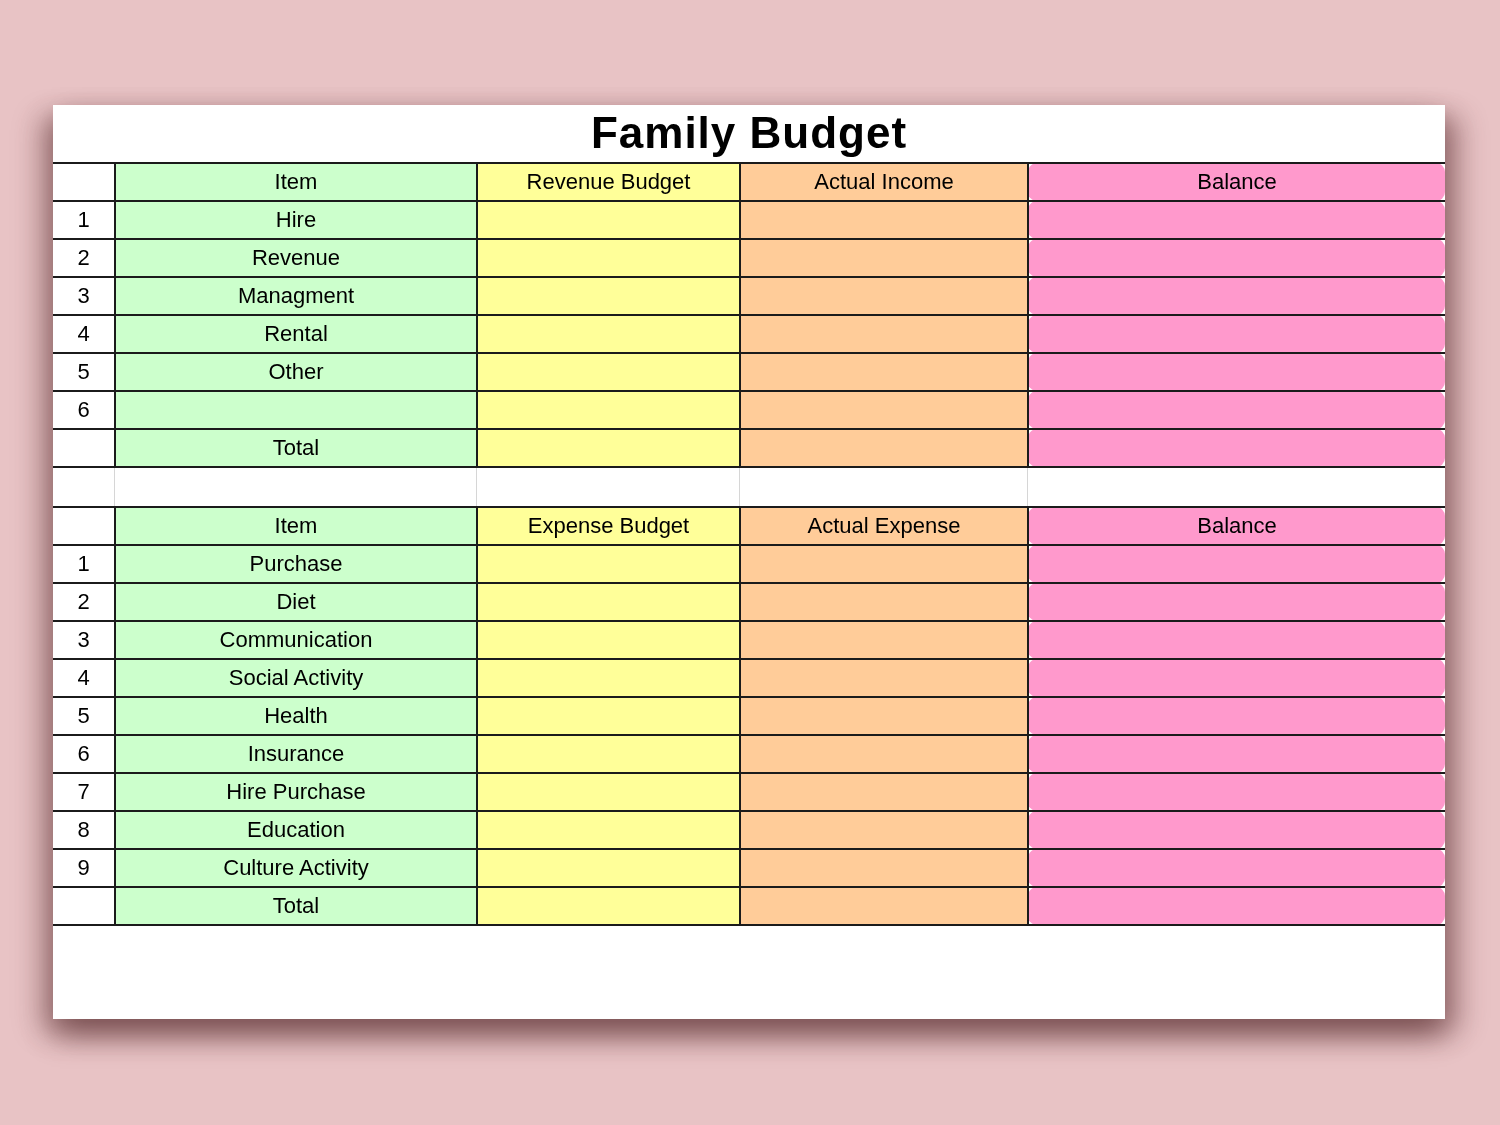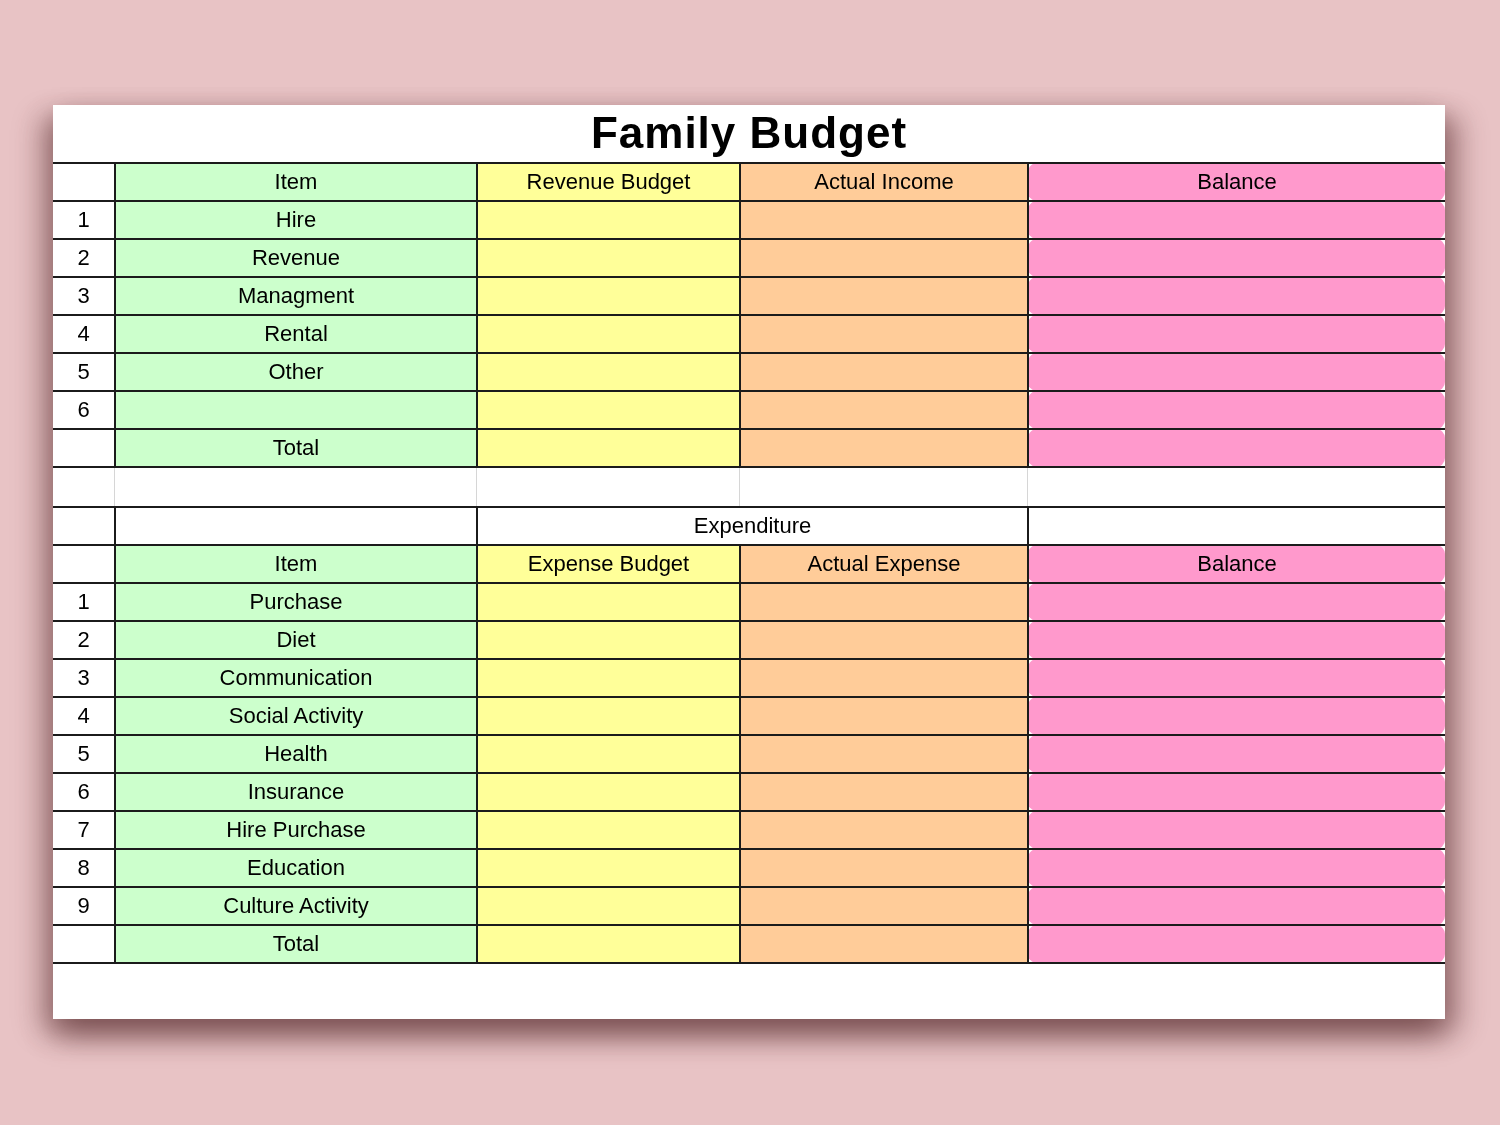--- a/index.html
+++ b/index.html
@@ -162,26 +162,20 @@
       <colgroup>
         <col style="width:62px">
           <col style="width:362px">
           <col style="width:263px">
         <col style="width:288px">
           <col style="width:417px">
       </colgroup>
       <tbody id="expense-body">
         <tr>
           <td class="rownum"></td>
-          <td class="white"></td>
-          <td class="white" colspan="2">Expenditure</td>
-          <td class="white"></td>
-        </tr>
-        <tr>
-          <td class="rownum"></td>
           <td class="green">Item</td>
           <td class="yellow">Expense Budget</td>
           <td class="orange">Actual Expense</td>
           <td class="pink">Balance</td>
         </tr>
       <tr>
             <td class="rownum">1</td>
             <td class="green">Purchase</td>
             <td class="yellow"></td>
             <td class="orange"></td>

